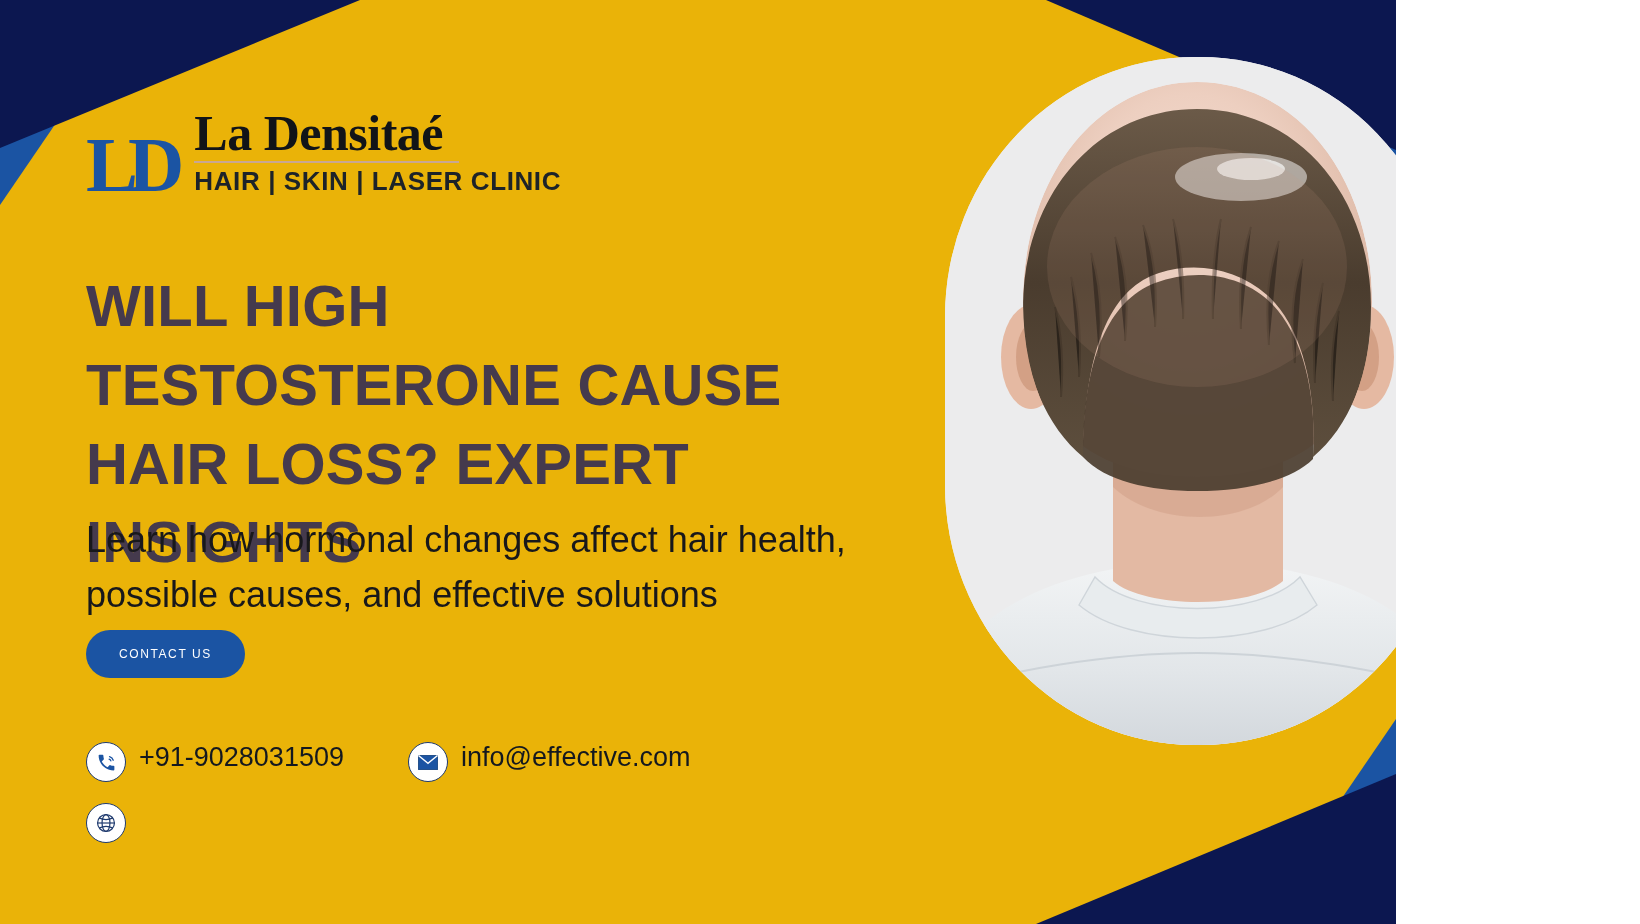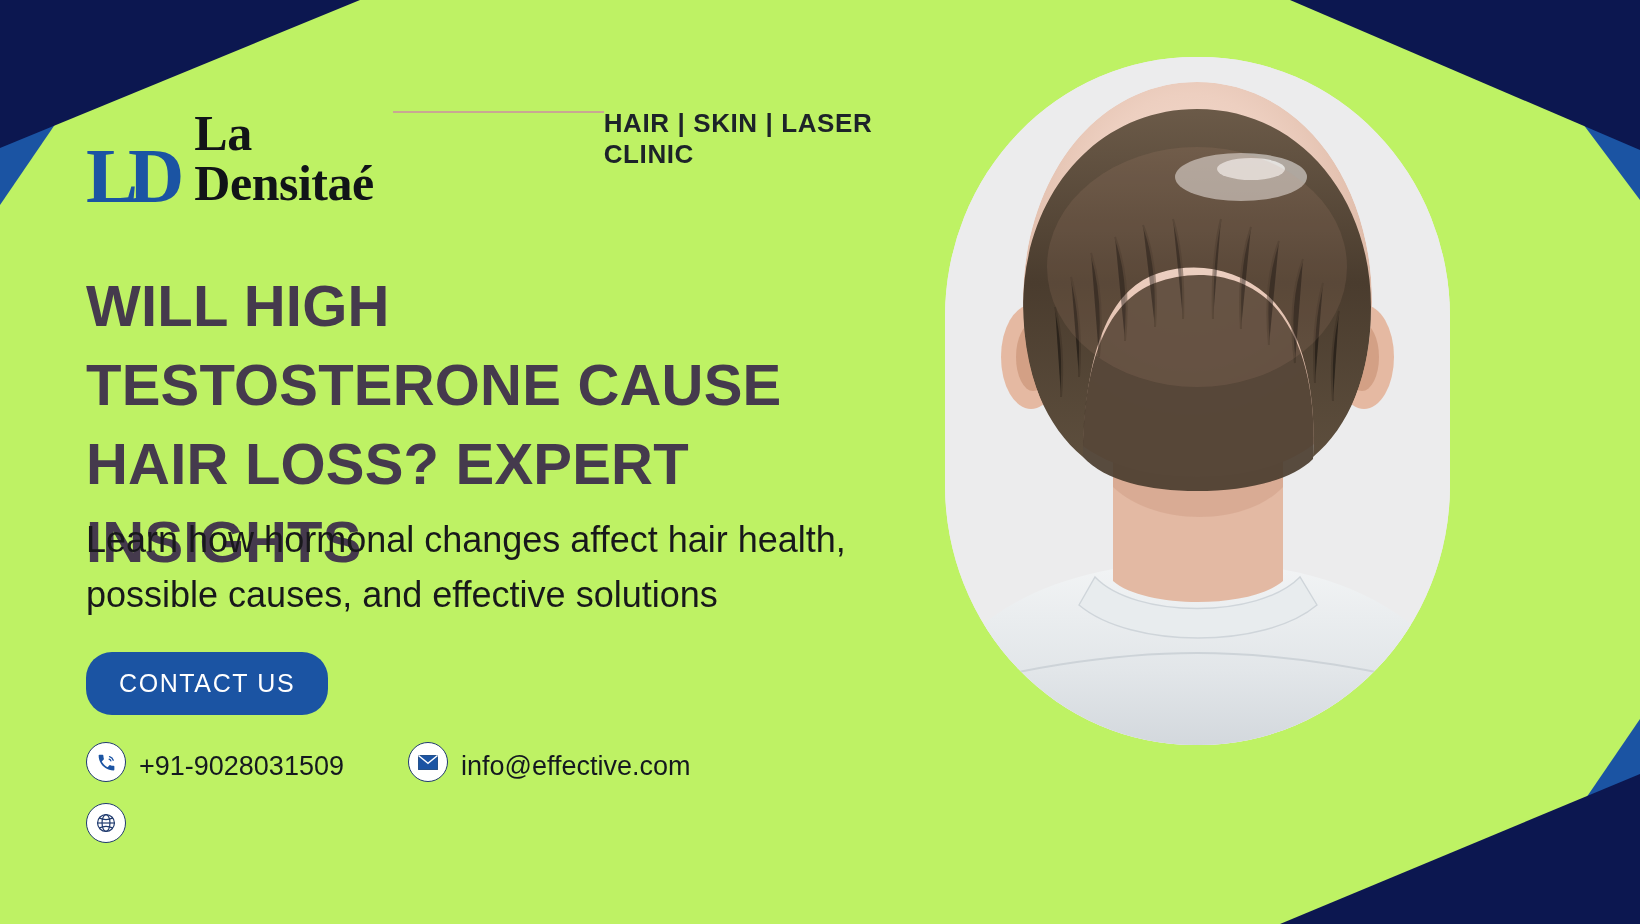--- a/index.html
+++ b/index.html
@@ -1,18 +1,18 @@
 <!DOCTYPE html>
 <html><head>
 <meta charset="utf-8">
 <style>
   html,body{margin:0;padding:0;background:#ffffff;}
   body{width:1640px;height:924px;overflow:hidden;font-family:"Liberation Sans",sans-serif;}
 
-  #banner{position:relative;width:1640px;height:924px;background:#bef264;overflow:hidden;}
+  #banner{position:relative;width:1396px;height:924px;background:#eab308;overflow:hidden;}
 
   
   .corner{position:absolute;width:0;height:0;pointer-events:none;}
 
   
   .tl-blue{top:0;left:0;border-top:205px solid #1B54A3;border-right:140px solid transparent;}
   .tl-navy{top:0;left:0;border-top:148px solid #0C1750;border-right:360px solid transparent;}
   
   .tr-blue{top:0;right:0;border-top:200px solid #1B54A3;border-left:150px solid transparent;}
   .tr-navy{top:0;right:0;border-top:150px solid #0C1750;border-left:350px solid transparent;}
@@ -20,45 +20,45 @@
   .br-blue{bottom:0;right:0;border-bottom:205px solid #1B54A3;border-left:140px solid transparent;}
   .br-navy{bottom:0;right:0;border-bottom:150px solid #0C1750;border-left:360px solid transparent;}
 
   
   #content{position:absolute;left:86px;top:0;width:810px;height:924px;}
 
   
   #logo-block{position:absolute;top:108px;left:0;display:flex;align-items:flex-end;}
   #logo-mark{font-family:"Liberation Serif",serif;font-size:78px;line-height:.82;font-weight:700;
              color:#1B54A3;letter-spacing:-10px;padding-right:20px;}
-  #logo-words{display:flex;flex-direction:row;}
+  #logo-words{display:flex;flex-direction:column;}
   #logo-name{font-family:"Liberation Serif",serif;font-size:50px;line-height:1.0;font-weight:700;
              color:#111418;letter-spacing:-.5px;}
   #logo-rule{height:2px;background:#c9a792;margin:3px 0 3px 0;width:265px;}
   #logo-tag{font-family:"Liberation Sans",sans-serif;font-size:26px;font-weight:700;
             color:#1d2329;letter-spacing:.6px;}
 
   
   #headline{position:absolute;top:228px;left:0;width:745px;color:#453A4D;
             font-size:58px;line-height:1.36;font-weight:700;letter-spacing:.2px;}
 
   
   #subtitle{position:absolute;top:477px;left:0;width:790px;color:#18181b;
             font-size:36px;line-height:1.52;font-weight:400;}
 
   
-  #cta{position:absolute;top:652px;left:0;display:inline-flex;align-items:center;justify-content:center;
+  #cta{position:absolute;top:630px;left:0;display:inline-flex;align-items:center;justify-content:center;
        background:#1B54A3;color:#ffffff;border:none;border-radius:26px;
-       padding:17px 33px;font-size:25px;letter-spacing:1.6px;font-family:"Liberation Sans",sans-serif;
+       padding:17px 33px;font-size:12px;letter-spacing:1.6px;font-family:"Liberation Sans",sans-serif;
        cursor:pointer;}
 
   
   #contact-rows{position:absolute;top:742px;left:0;width:1120px;}
   .crow{display:flex;align-items:center;margin-bottom:21px;}
-  .citem{display:flex;align-items:flex-end;}
+  .citem{display:flex;align-items:flex-start;}
   .citem + .citem{margin-left:64px;}
   .cicon{width:38px;height:38px;flex:0 0 38px;border:1.6px solid #1f3a6e;border-radius:50%;
          display:flex;align-items:center;justify-content:center;margin-right:13px;background:#fff;}
   .cicon svg{display:block;}
   .ctext{font-size:27px;color:#14181f;font-family:"Liberation Sans",sans-serif;white-space:nowrap;}
 
   
   #photo{position:absolute;left:945px;top:57px;width:505px;height:688px;
          border-radius:250px/260px;overflow:hidden;background:#ececed;}
   #photo svg{display:block;width:100%;height:100%;}

